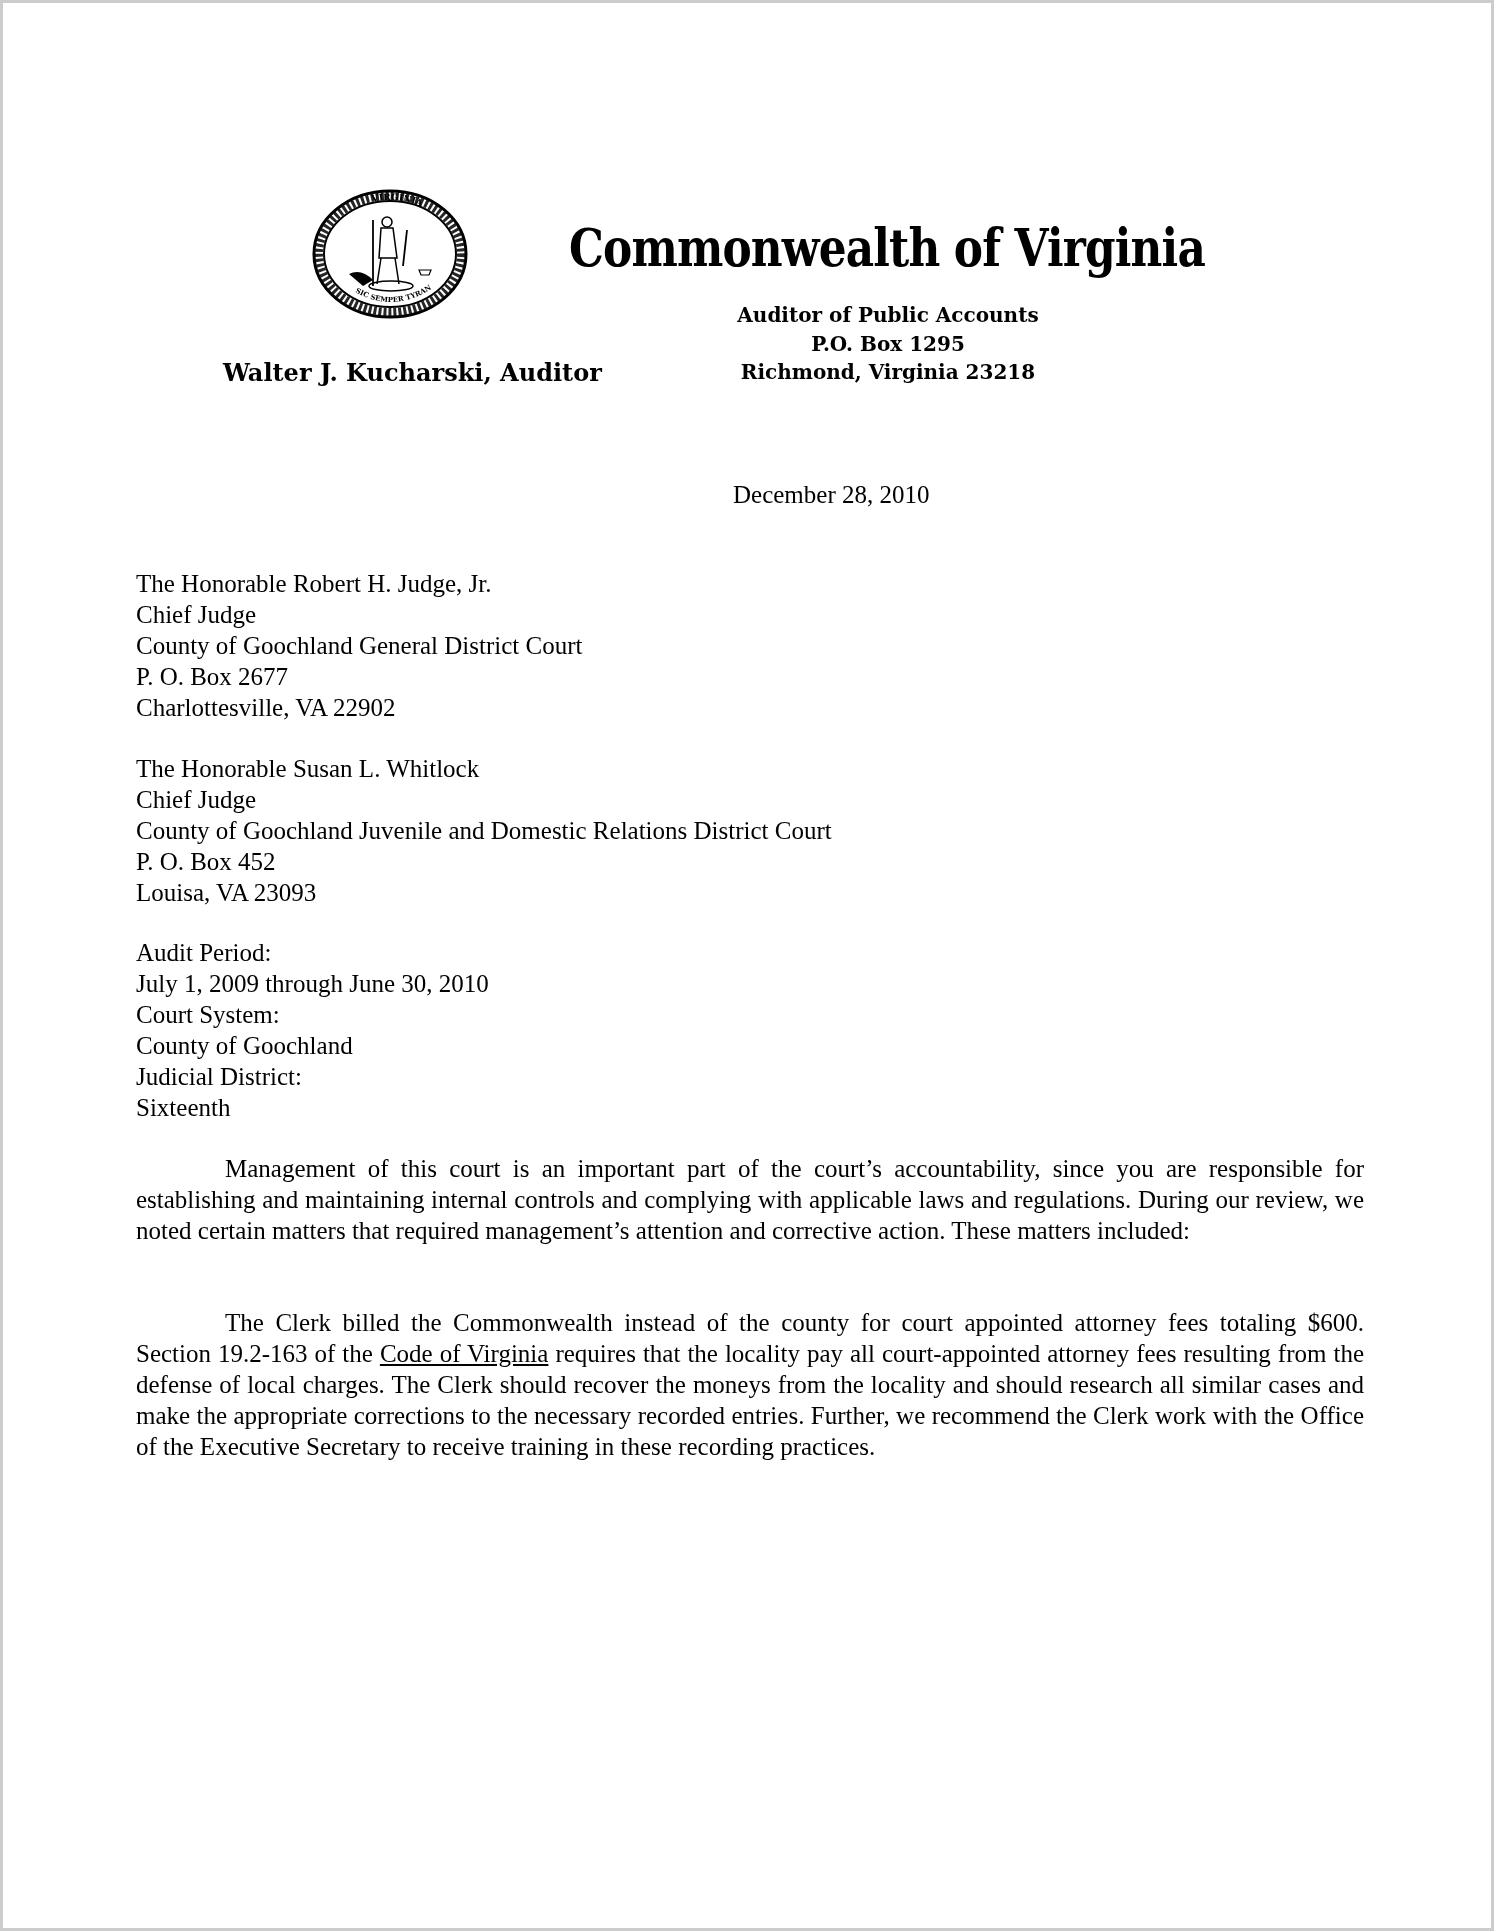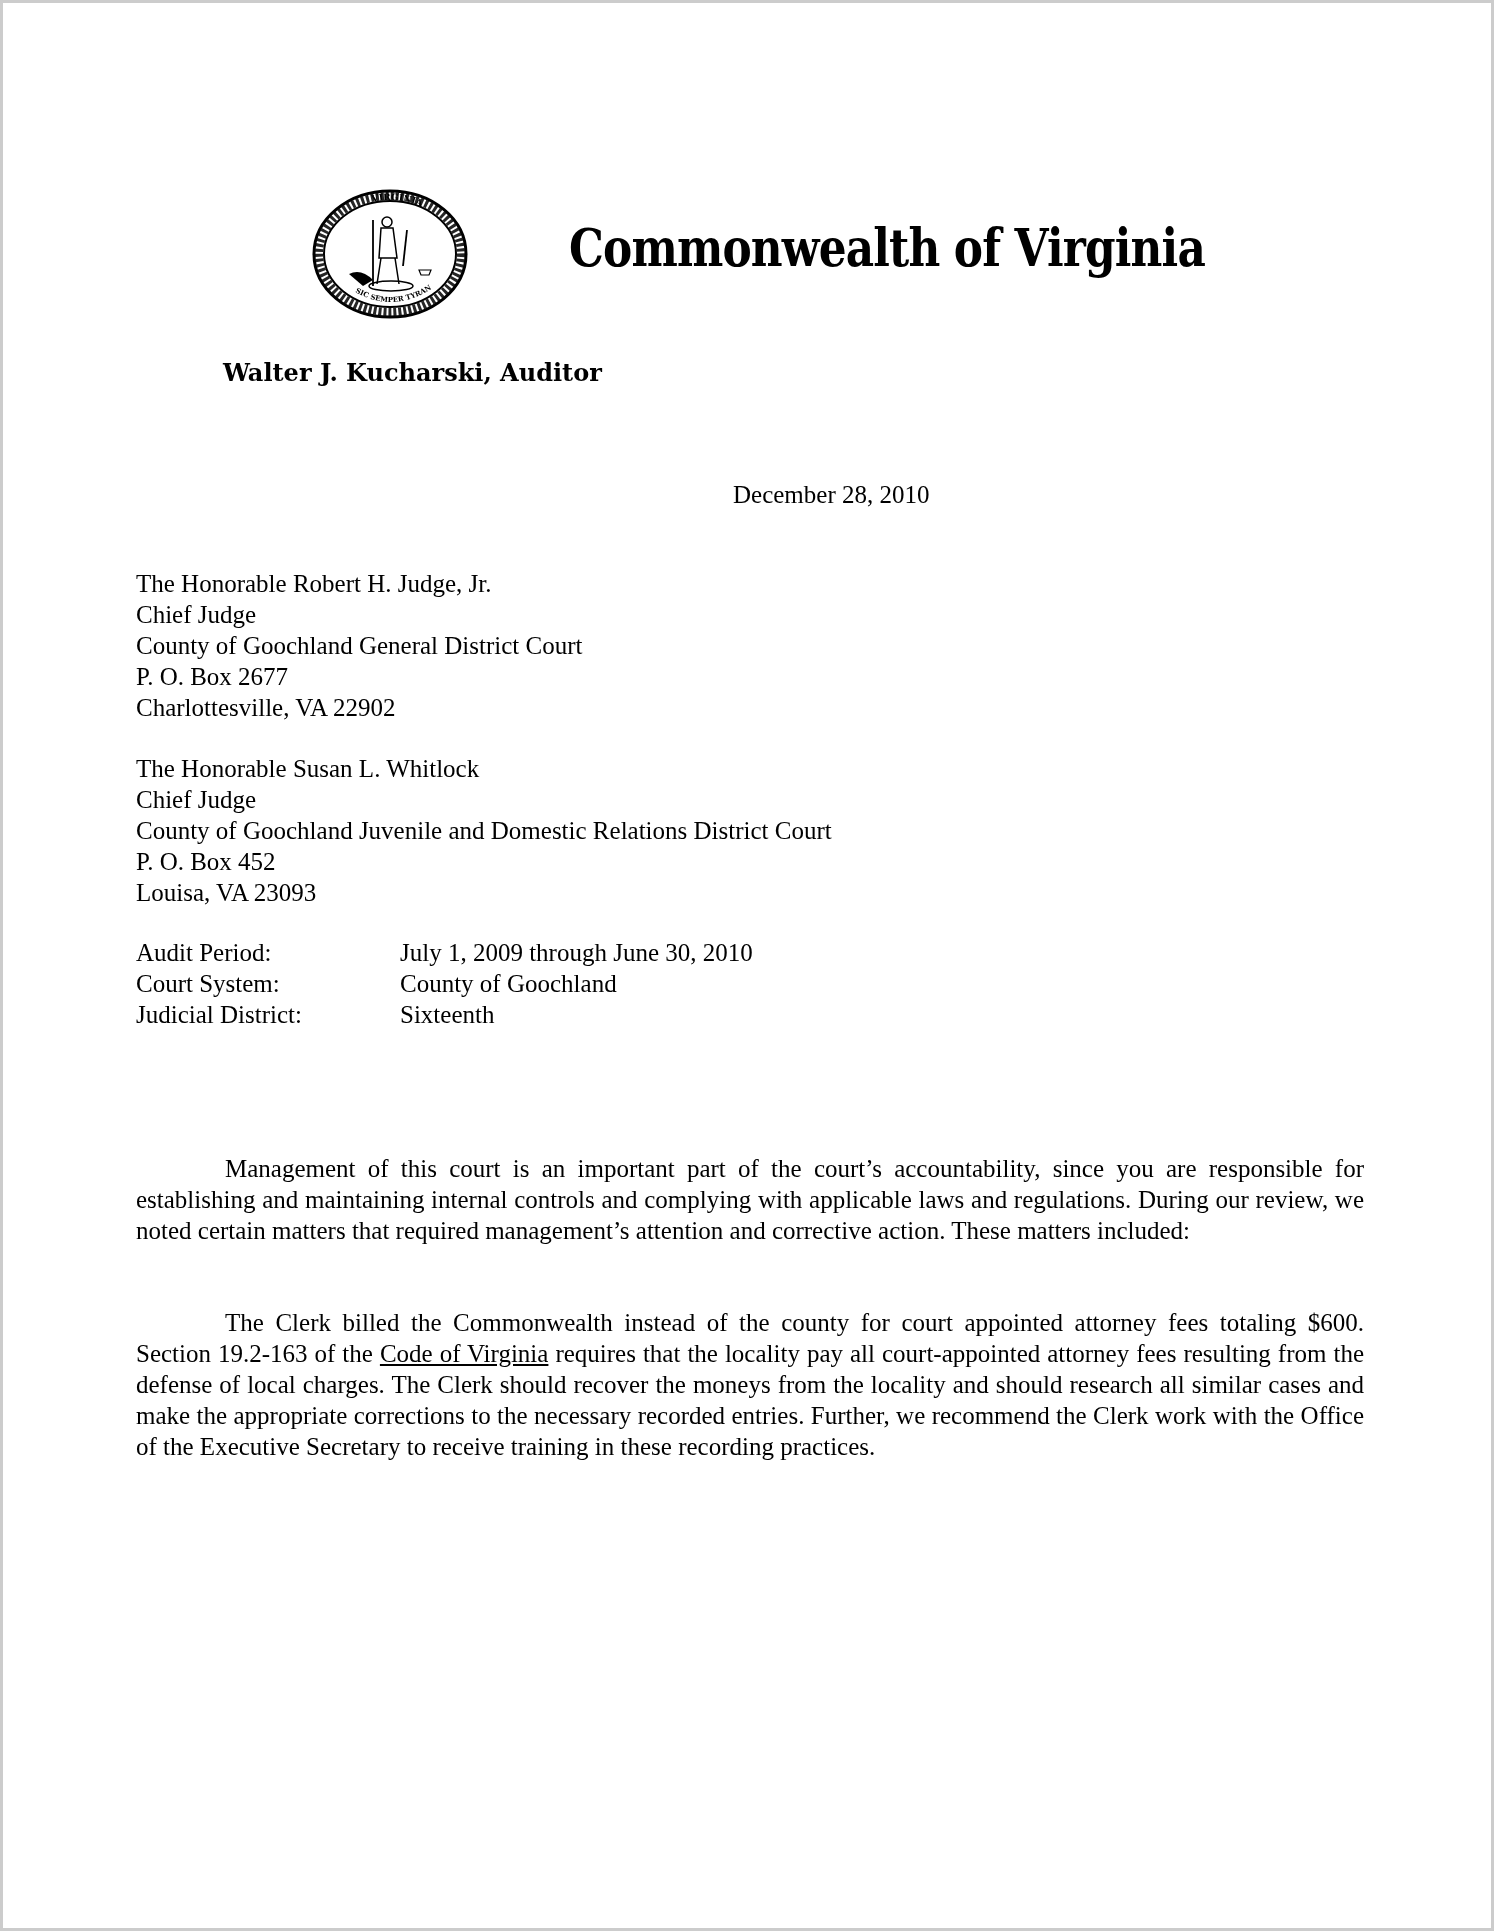--- a/index.html
+++ b/index.html
@@ -32,21 +32,21 @@
   .office div { white-space: nowrap; }
 
   
   .txt { font-size: 25px; line-height: 31px; }
   .date { left: 730px; top: 476px; }
   .addr { position: absolute; left: 133px; }
   .addr div { white-space: nowrap; }
   .addr1 { top: 565px; }
   .addr2 { top: 750px; }
   .info { position: absolute; left: 133px; top: 934px; }
-  .info-row { display: flex; white-space: nowrap; }
+  .info-row { display: flex; white-space: nowrap; flex-direction: column; }
   .info-label { width: 264px; }
   .para {
     position: absolute; left: 133px; width: 1228px; text-align: justify;
     text-indent: 89px;
   }
   .p1 { top: 1058px; }
   .p2 { top: 1150px; }
   .p3 { top: 1304px; }
   .ul { text-decoration: underline; }
 </style>
@@ -77,20 +77,25 @@
       <text font-family="DejaVu Serif, serif" font-size="7" font-weight="bold" fill="#000">
         <textPath href="#arcBot" startOffset="8%">SIC SEMPER TYRANNIS</textPath>
       </text>
     </svg>
   </div>
 
   <div class="title" style="transform: scaleX(0.842384);">Commonwealth of Virginia</div>
 
   <div class="auditor-name">Walter J. Kucharski, Auditor</div>
 
+  <div class="office">
+    <div>Auditor of Public Accounts</div>
+    <div>P.O. Box 1295</div>
+    <div>Richmond, Virginia 23218</div>
+  </div>
 
   <div class="abs serif txt date">December 28, 2010</div>
 
   <div class="addr addr1 serif txt">
     <div>The Honorable Robert H. Judge, Jr.</div>
     <div>Chief Judge</div>
     <div>County of Goochland General District Court</div>
     <div>P. O. Box 2677</div>
     <div>Charlottesville, VA 22902</div>
   </div>

